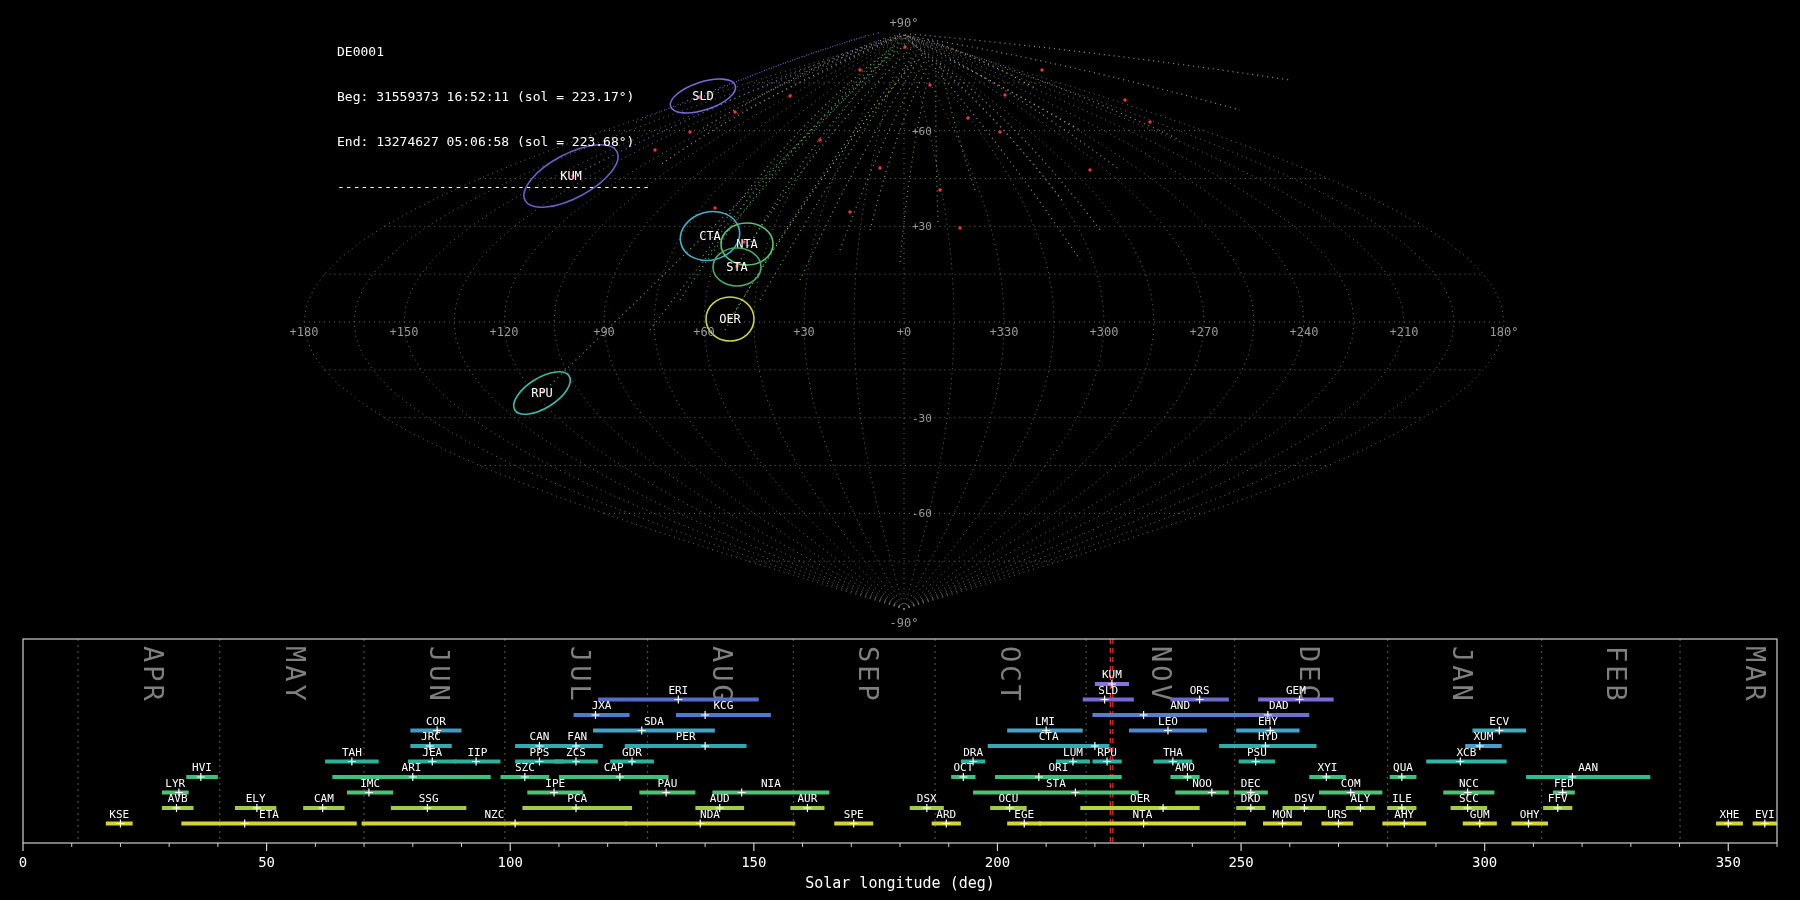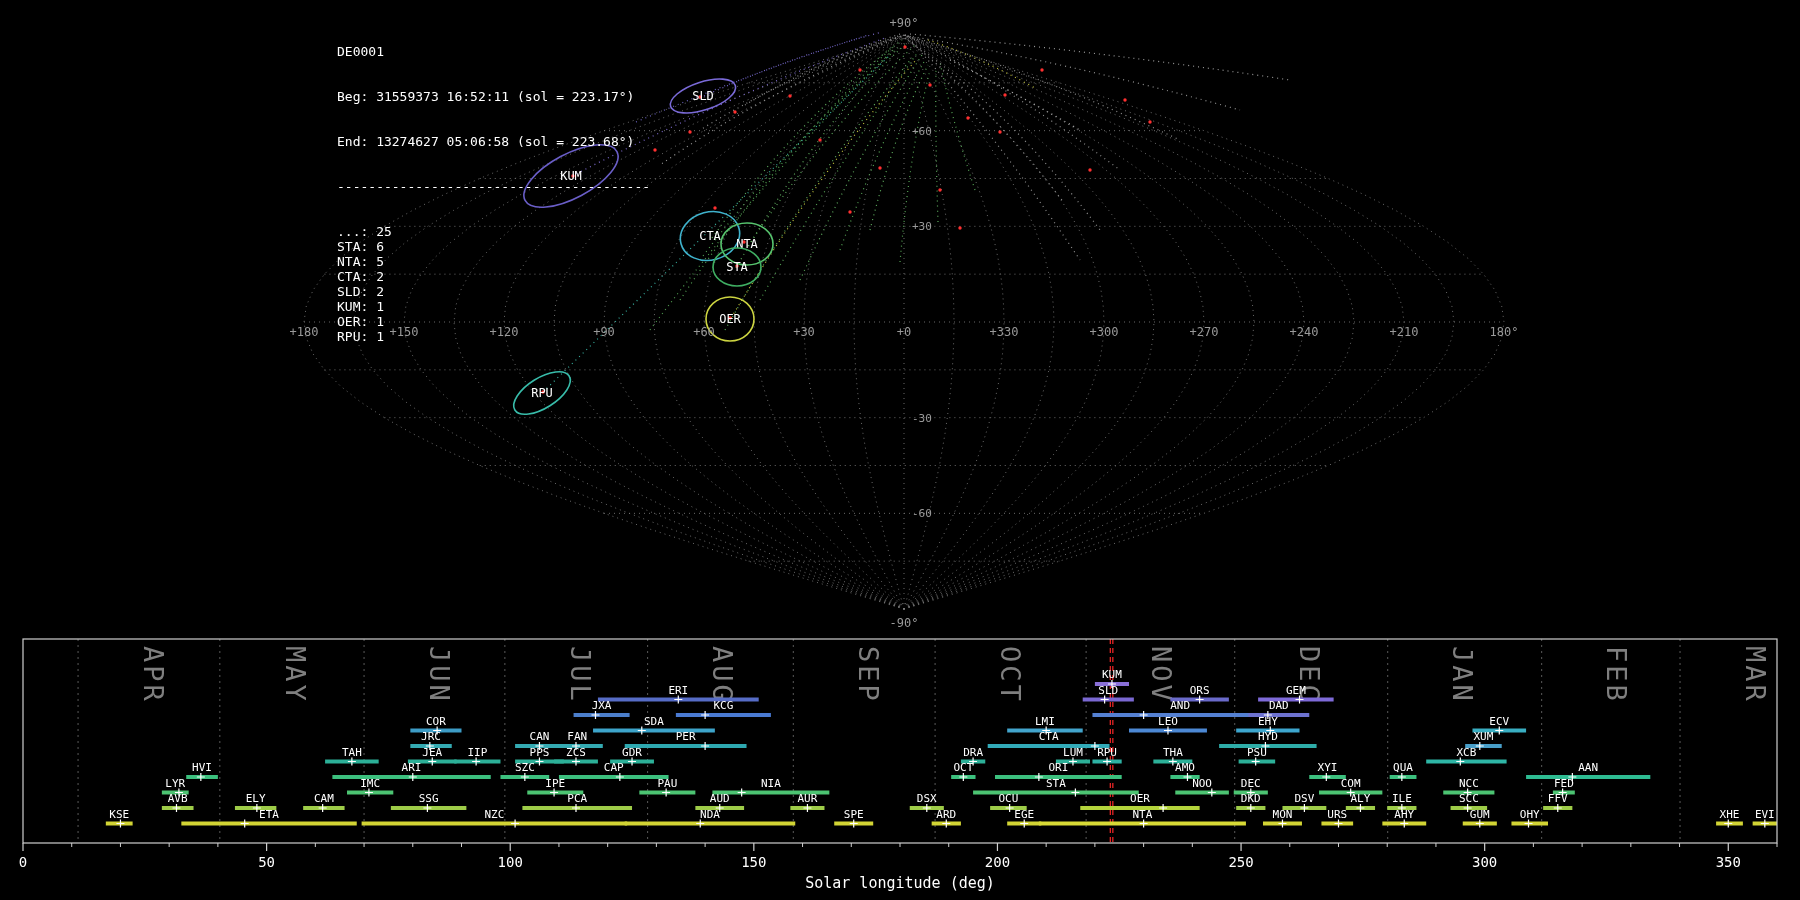--- a/index.html
+++ b/index.html
@@ -482,15 +482,14 @@
         <line x1="1728.2777777777778" y1="843" x2="1728.2777777777778" y2="851" stroke="#cfcfcf" stroke-width="1.2"></line>
         <text x="1728.2777777777778" y="867" fill="#ffffff" font-family="&quot;DejaVu Sans Mono&quot;,monospace" font-size="14" text-anchor="middle">350</text>
         <text x="900" y="888" fill="#ffffff" font-family="&quot;DejaVu Sans Mono&quot;,monospace" font-size="15" text-anchor="middle">Solar longitude (deg)</text>
       </g>
     </svg>
   <div id="legend">
     <div>DE0001</div>
     <div>Beg: 31559373 16:52:11 (sol = 223.17°)</div>
     <div>End: 13274627 05:06:58 (sol = 223.68°)</div>
     <div>----------------------------------------</div>
-    <div id="legend-counts"><div>...: 25</div><div>STA: 6</div><div>NTA: 5</div><div>CTA: 2</div><div>SLD: 2</div><div>KUM: 1</div><div>OER: 1</div><div>RPU: 1</div></div>
   </div>
 </div>
 
 </body></html>

